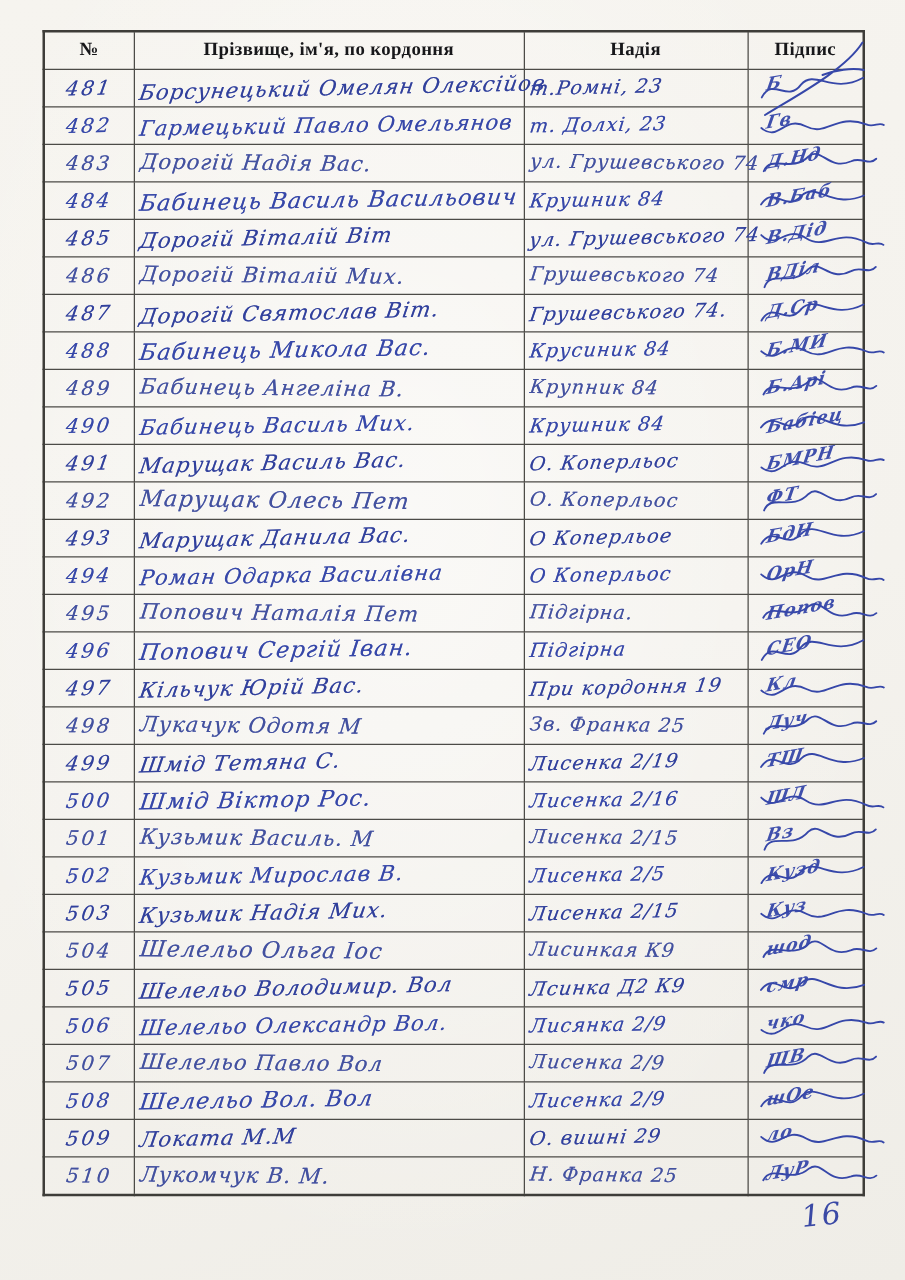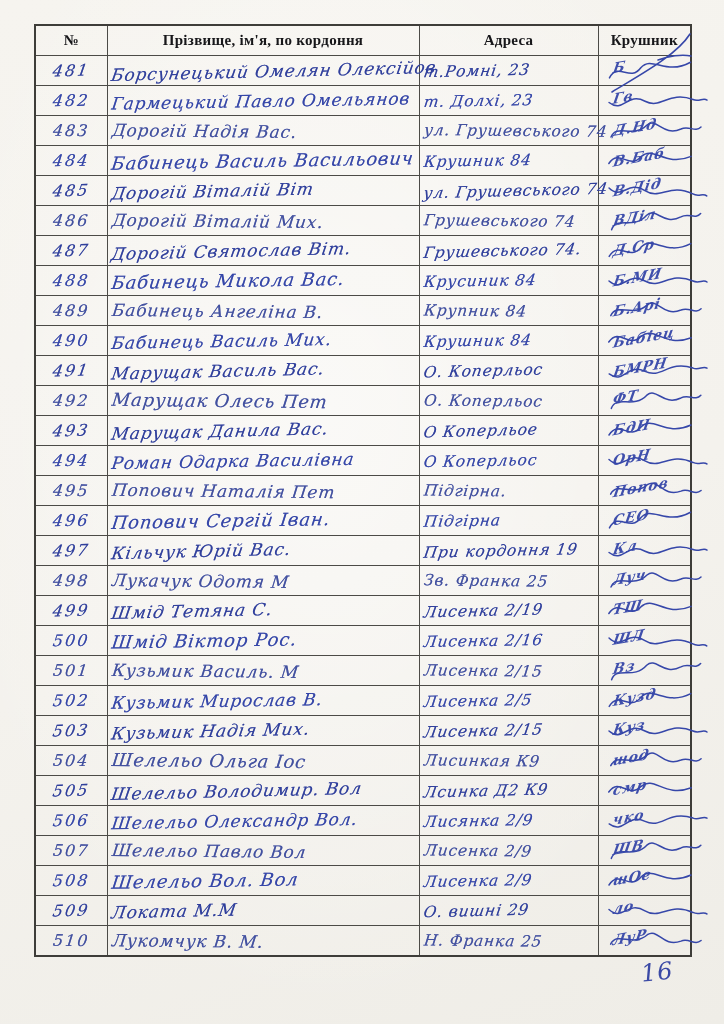--- a/index.html
+++ b/index.html
@@ -83,22 +83,22 @@
     <colgroup>
       <col class="c-num">
         <col class="c-name">
         <col class="c-addr">
         <col class="c-sig">
     </colgroup>
     <thead>
       <tr>
         <th>№</th>
         <th>Прізвище, ім'я, по кордоння</th>
-        <th>Адреса</th>
-        <th>Крушник</th>
+        <th>Надія</th>
+        <th>Підпис</th>
       </tr>
     </thead>
     <tbody id="rows-body">
   <tr>
     <td class="num-cell"><span class="hw">481</span></td>
     <td class="name-cell"><span class="hw">Борсунецький Омелян Олексійов</span></td>
     <td class="addr-cell"><span class="hw">т.Ромні, 23</span></td>
     <td class="sig-cell">
       <div class="sig-box">
         <svg class="sig-svg" width="92" height="26">

